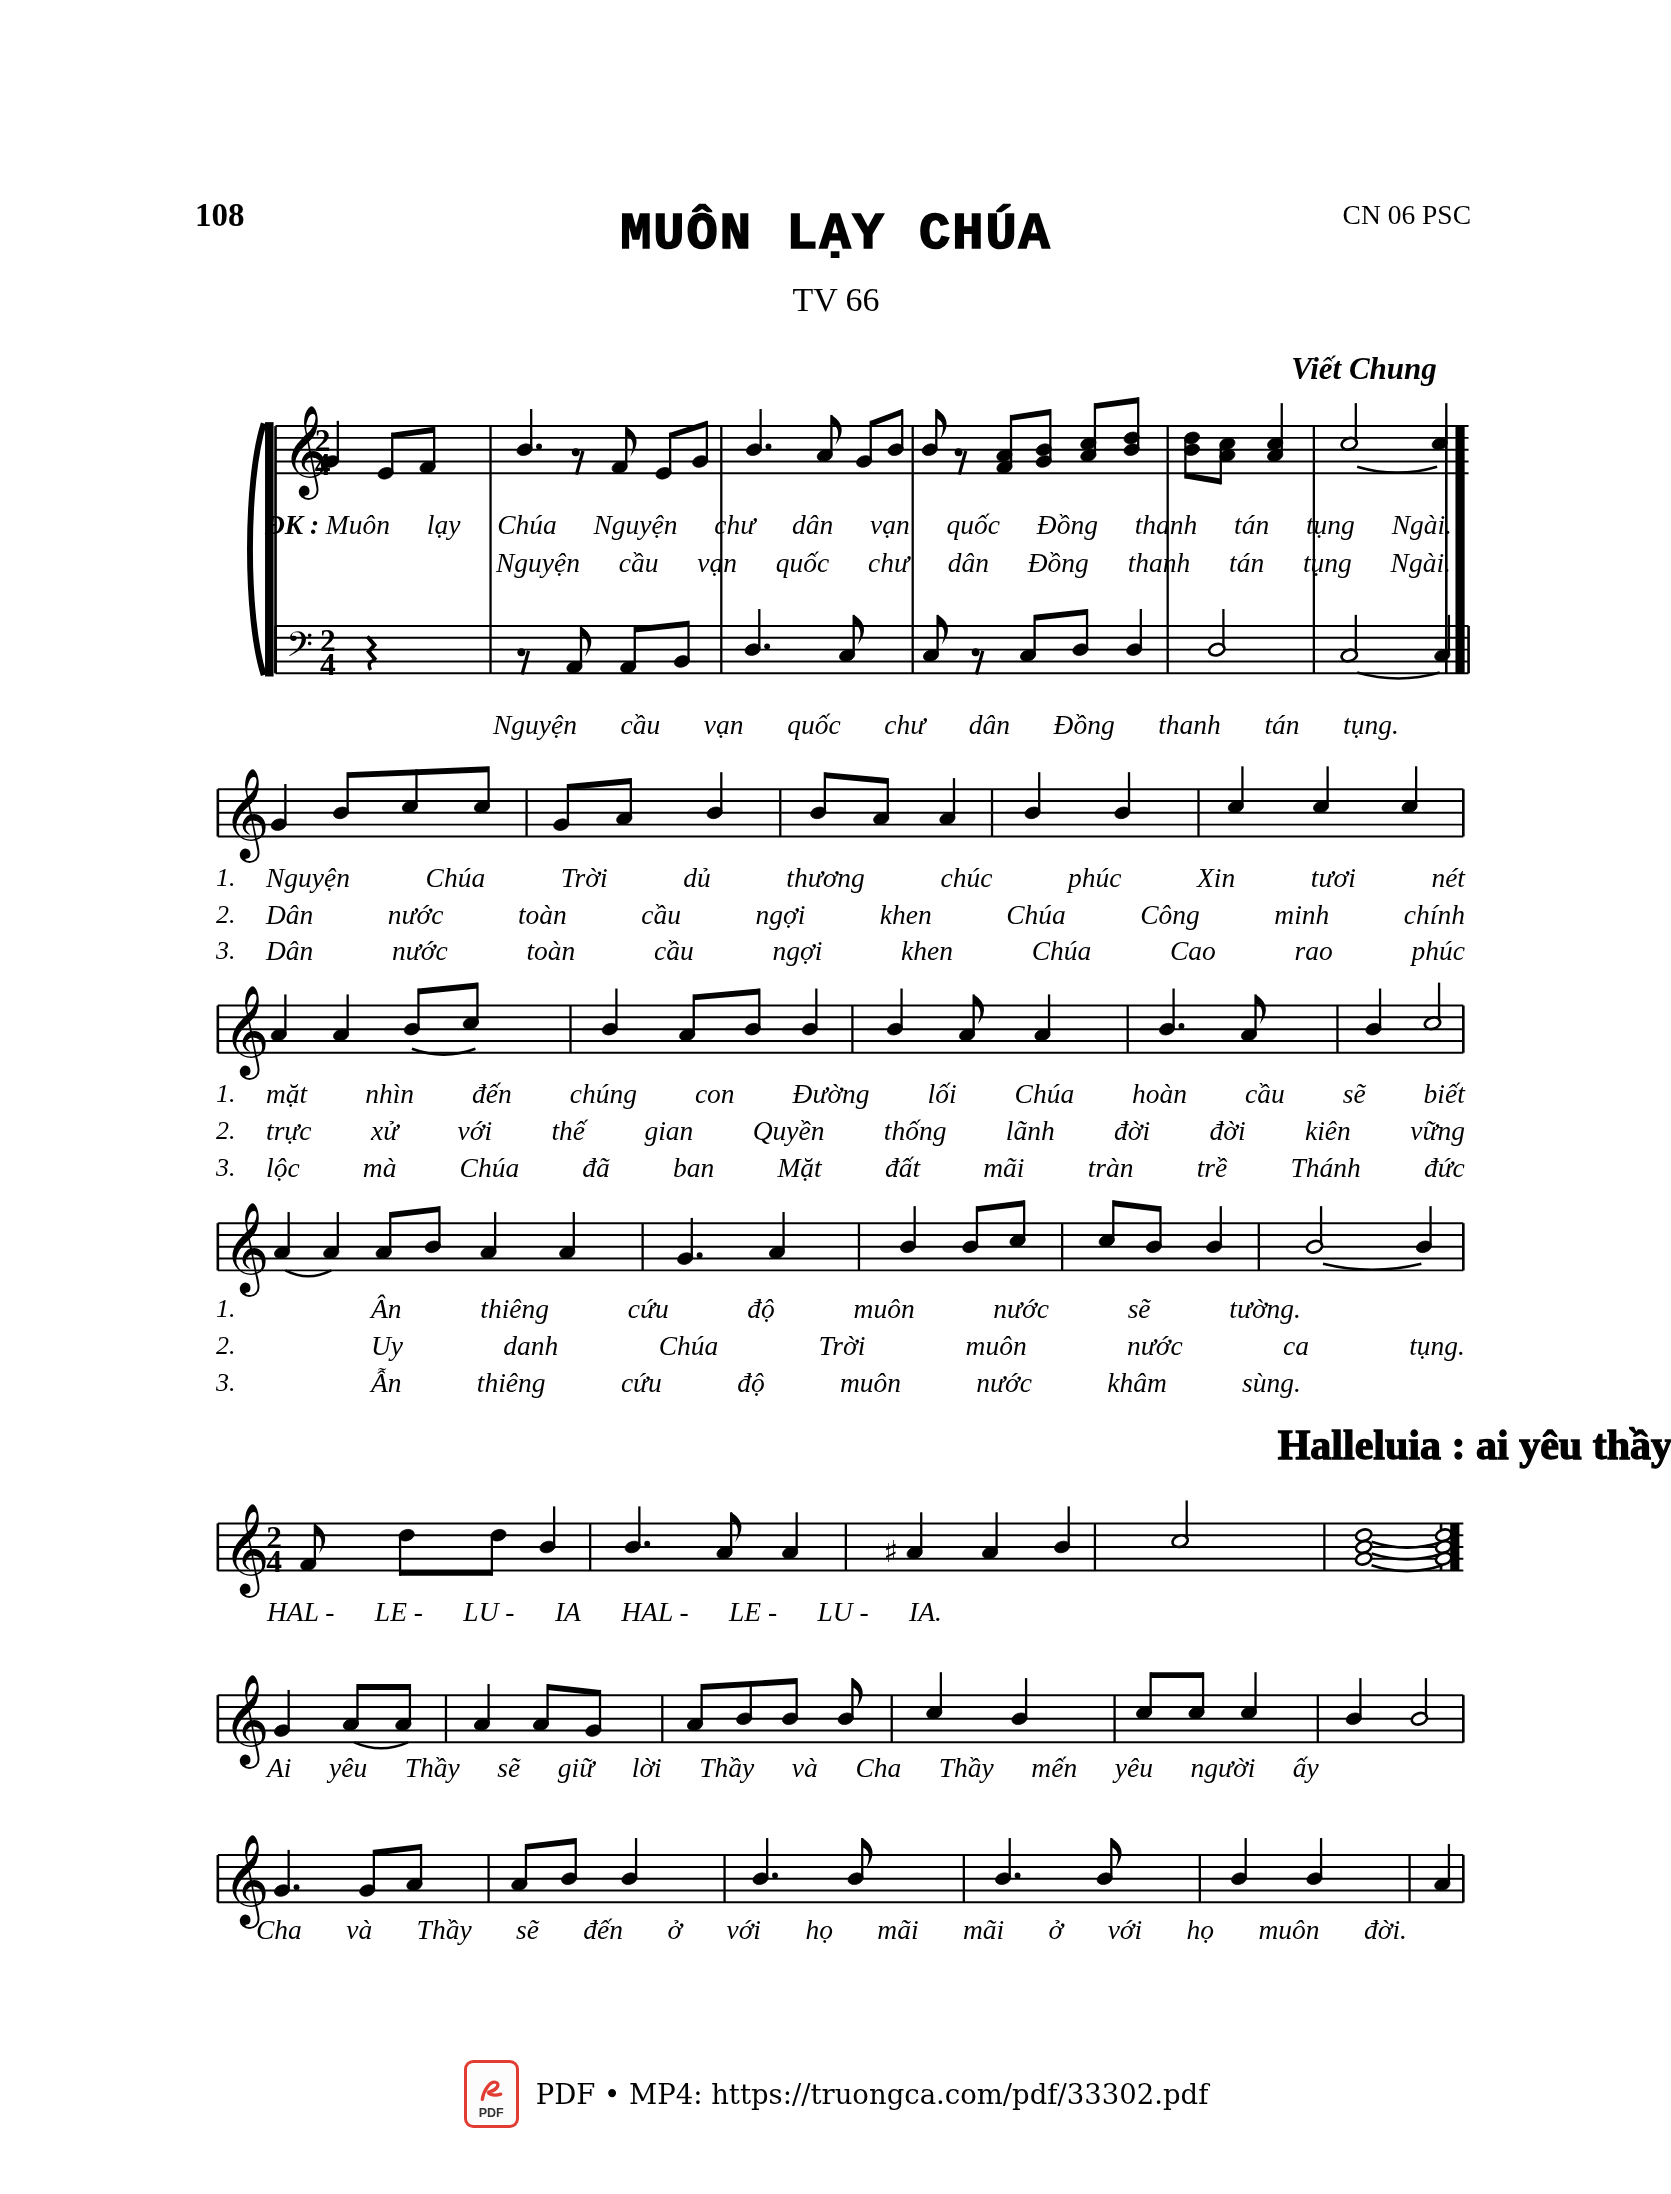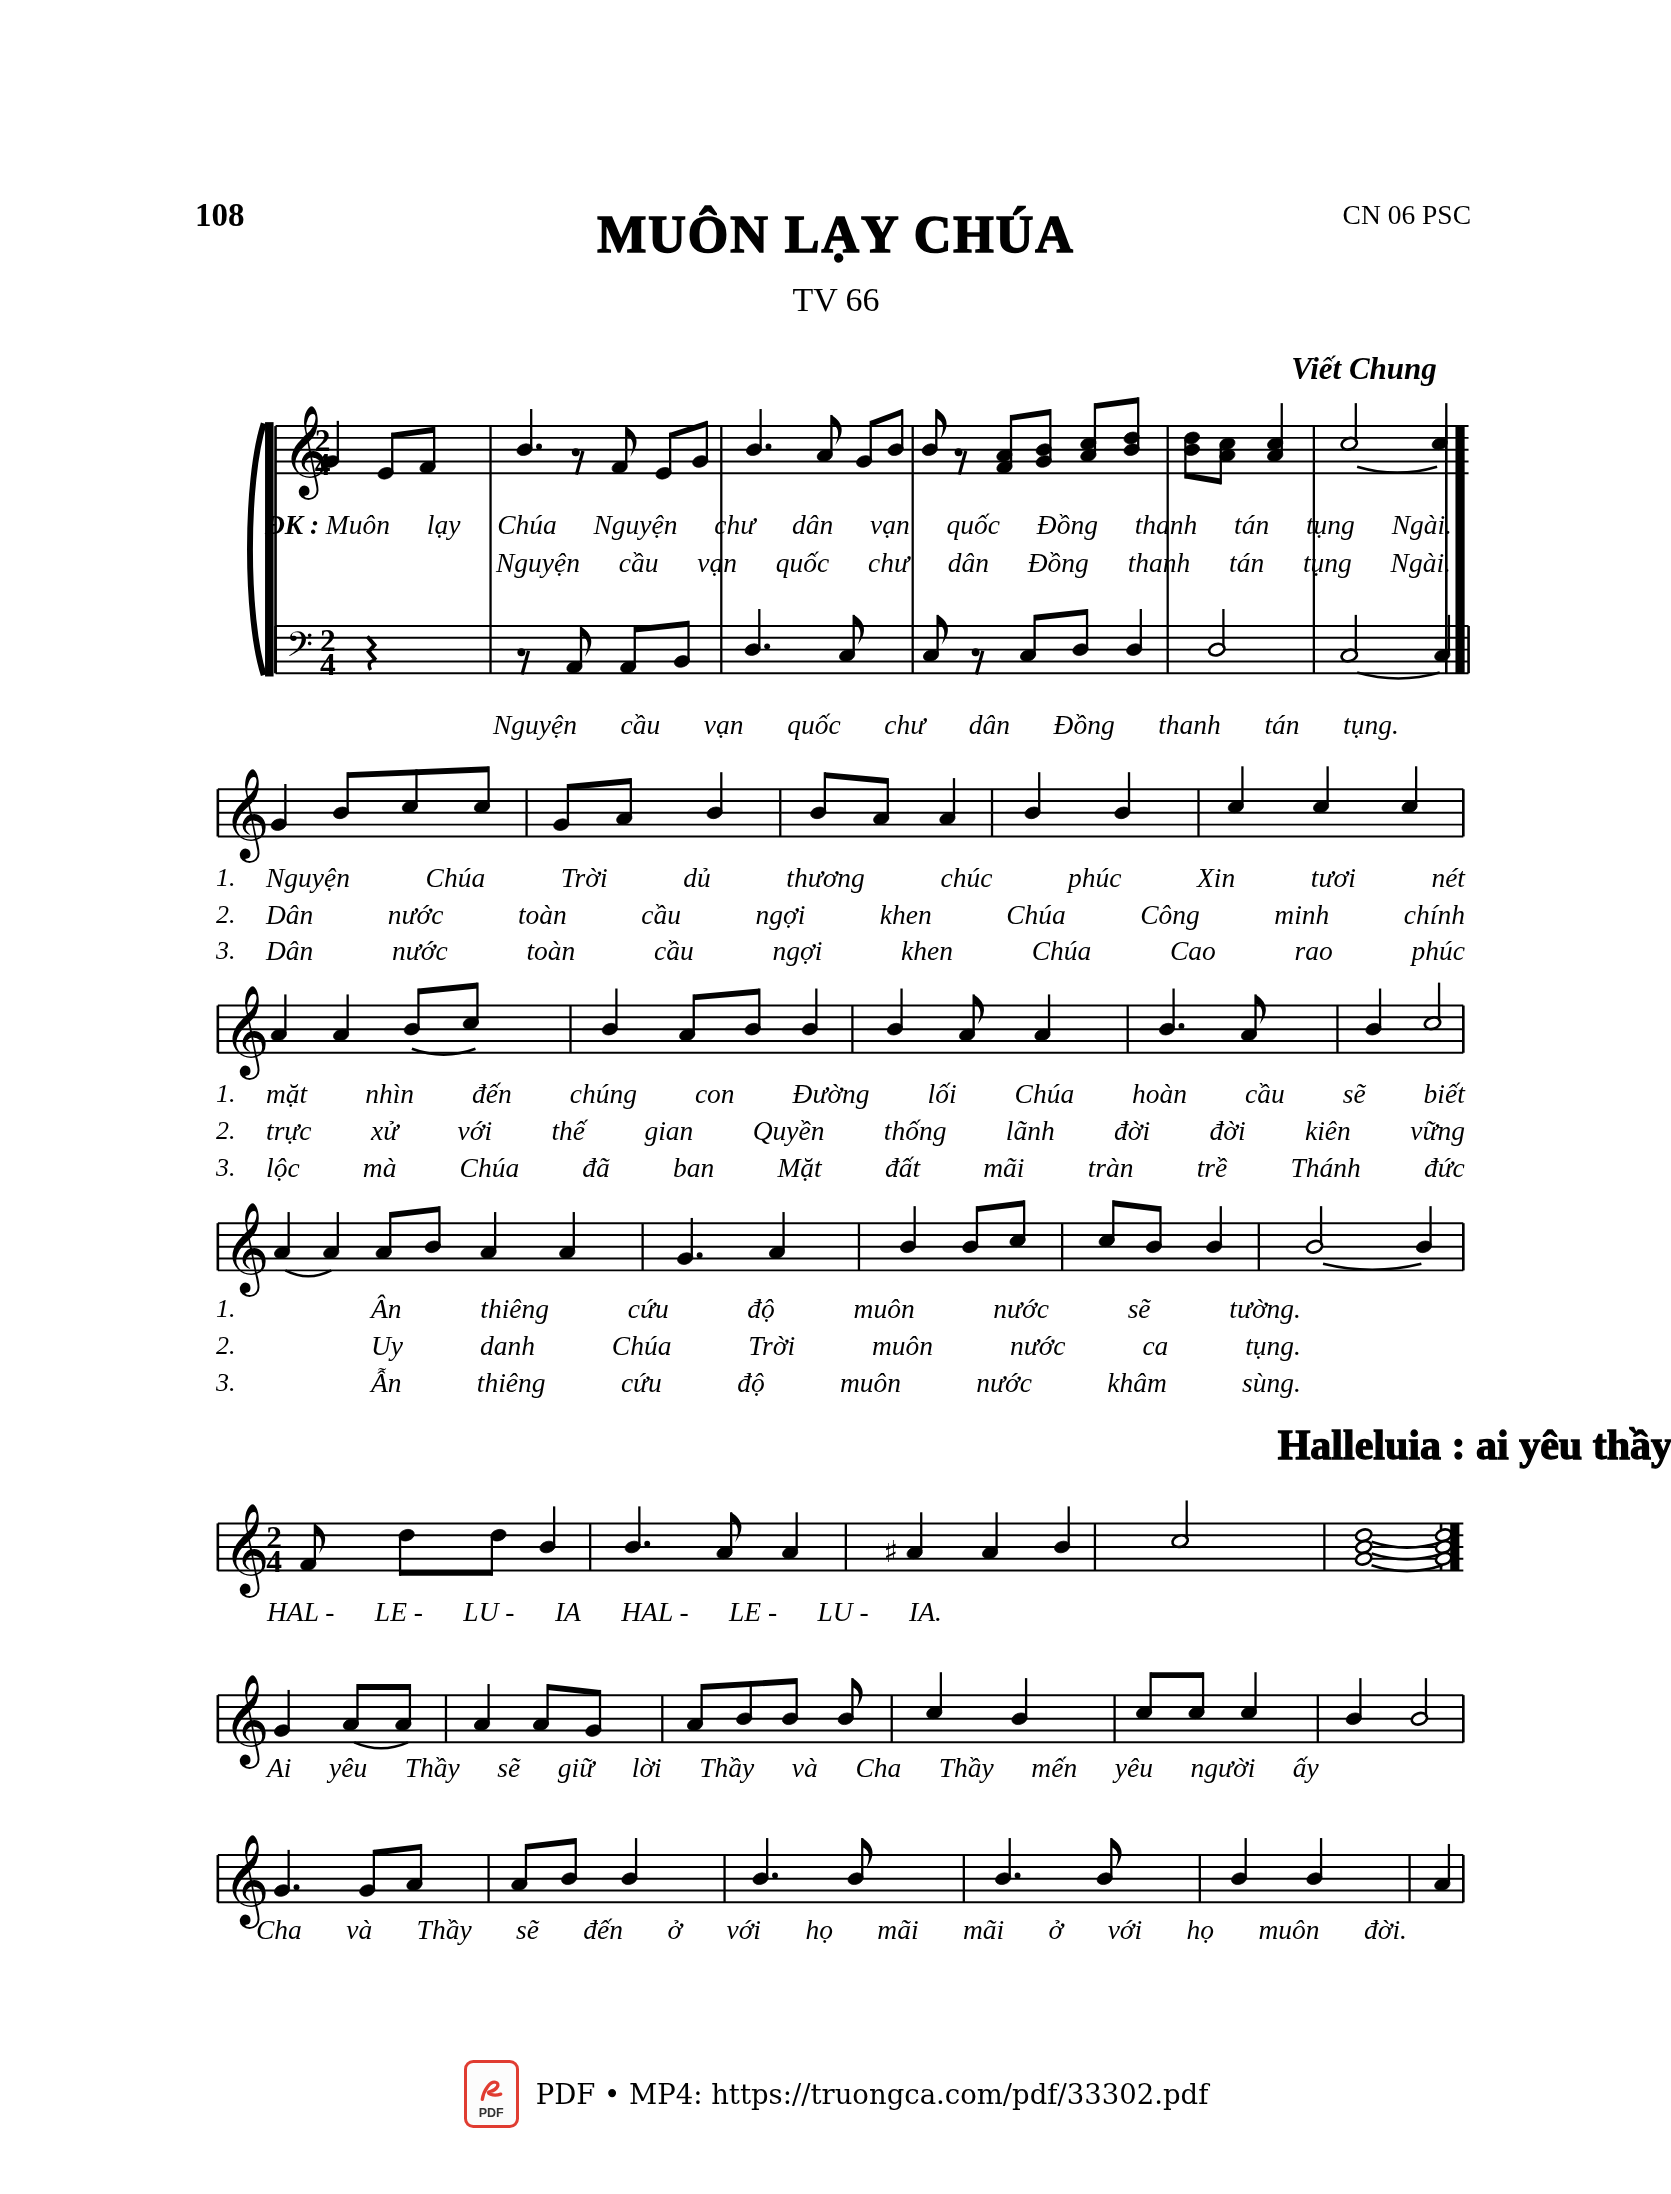--- a/index.html
+++ b/index.html
@@ -3,21 +3,21 @@
 <meta charset="utf-8">
 <style>
   html,body{margin:0;padding:0;background:#fff;}
   .page{position:relative;width:1672px;height:2194px;background:#fff;color:#000;
         font-family:"Liberation Serif","DejaVu Serif",serif;overflow:hidden;}
   .music-layer{position:absolute;left:0;top:0;}
   .abs{position:absolute;}
   .pageno{left:195px;top:197px;font-size:33px;font-weight:bold;}
   .code{right:201px;top:199px;font-size:27.5px;}
   .title{left:0;right:0;top:205px;text-align:center;font-size:52px;font-weight:bold;
-         letter-spacing:2px;-webkit-text-stroke:1.6px #000;}
+         letter-spacing:2px;font-family:Liberation Mono, monospace;-webkit-text-stroke:1.6px #000;}
   .subtitle{left:0;right:0;top:281px;text-align:center;font-size:34px;}
   .composer{left:1246px;top:351px;width:236px;text-align:center;font-size:31px;
             font-weight:bold;font-style:italic;}
   .lyr{position:absolute;display:flex;align-items:flex-start;font-style:italic;
        font-size:27.5px;line-height:1.05;white-space:nowrap;}
   .wordrow{display:flex;justify-content:space-between;flex:1;min-width:0;font-family:Liberation Serif, serif;}
   .wordrow span{flex:none;}
   .dk{font-weight:bold;margin-right:6.6px;flex:none;}
   .vnum{flex:none;width:50px;font-size:26px;}
   .heading{left:0;right:0;top:1421px;text-align:right;font-size:42px;font-weight:bold;
@@ -636,21 +636,21 @@
         <span>cứu</span>
         <span>độ</span>
         <span>muôn</span>
         <span>nước</span>
         <span>sẽ</span>
         <span>tường.</span>
       </span>
   </div>
   <div class="lyr" style="left:216px;top:1332px;width:1249px;">
     <span class="vnum">2.</span>
-    <span class="wordrow" style="margin-left:105px;margin-right:164px;">
+    <span class="wordrow" style="margin-left:105px;">
         <span>Uy</span>
         <span>danh</span>
         <span>Chúa</span>
         <span>Trời</span>
         <span>muôn</span>
         <span>nước</span>
         <span>ca</span>
         <span>tụng.</span>
       </span>
   </div>

